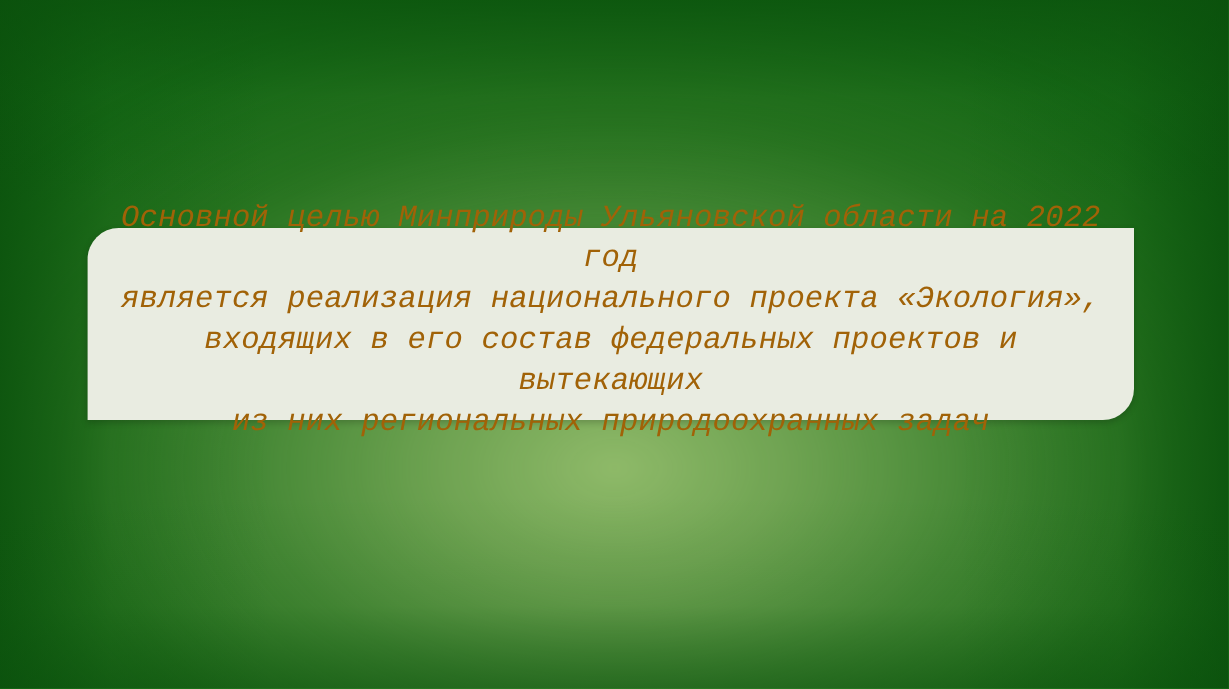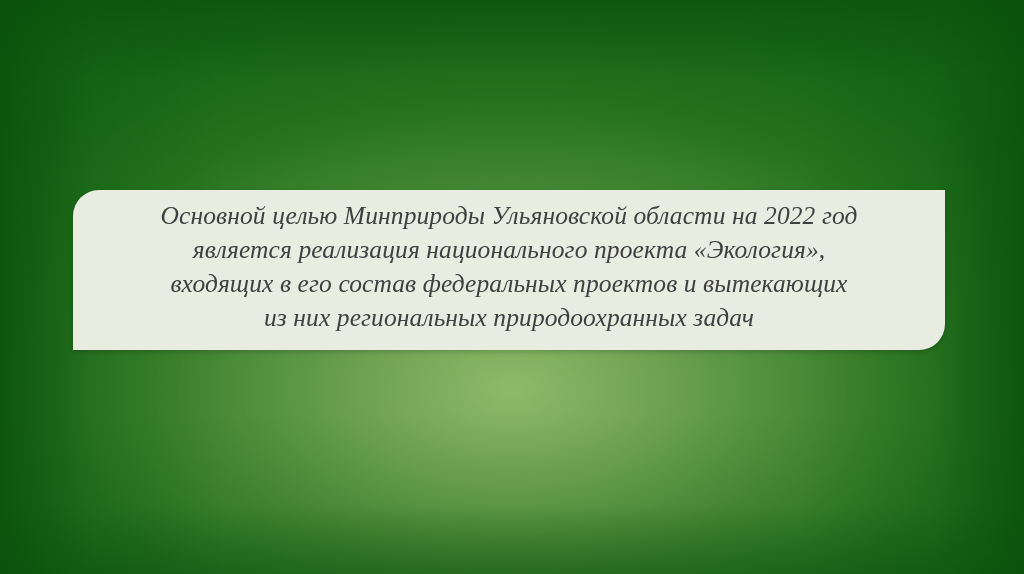--- a/index.html
+++ b/index.html
@@ -64,23 +64,24 @@
     justify-content: center;
     box-sizing: border-box;
     padding: 4px 26px 10px 26px;
   }
   #card-text {
     margin: 0;
     text-align: center;
     font-style: italic;
     font-size: 25.5px;
     line-height: 1.33;
-    color: #404040;
+    color: #a16207;
     letter-spacing: 0.1px;
     white-space: pre-line;
+    font-family: Liberation Mono, monospace;
   }
 </style>
 </head>
 <body>
 
 <div id="slide">
 
   <div class="bg-base"></div>
   <div class="bg-bloom"></div>
   <div class="bg-edge"></div>

